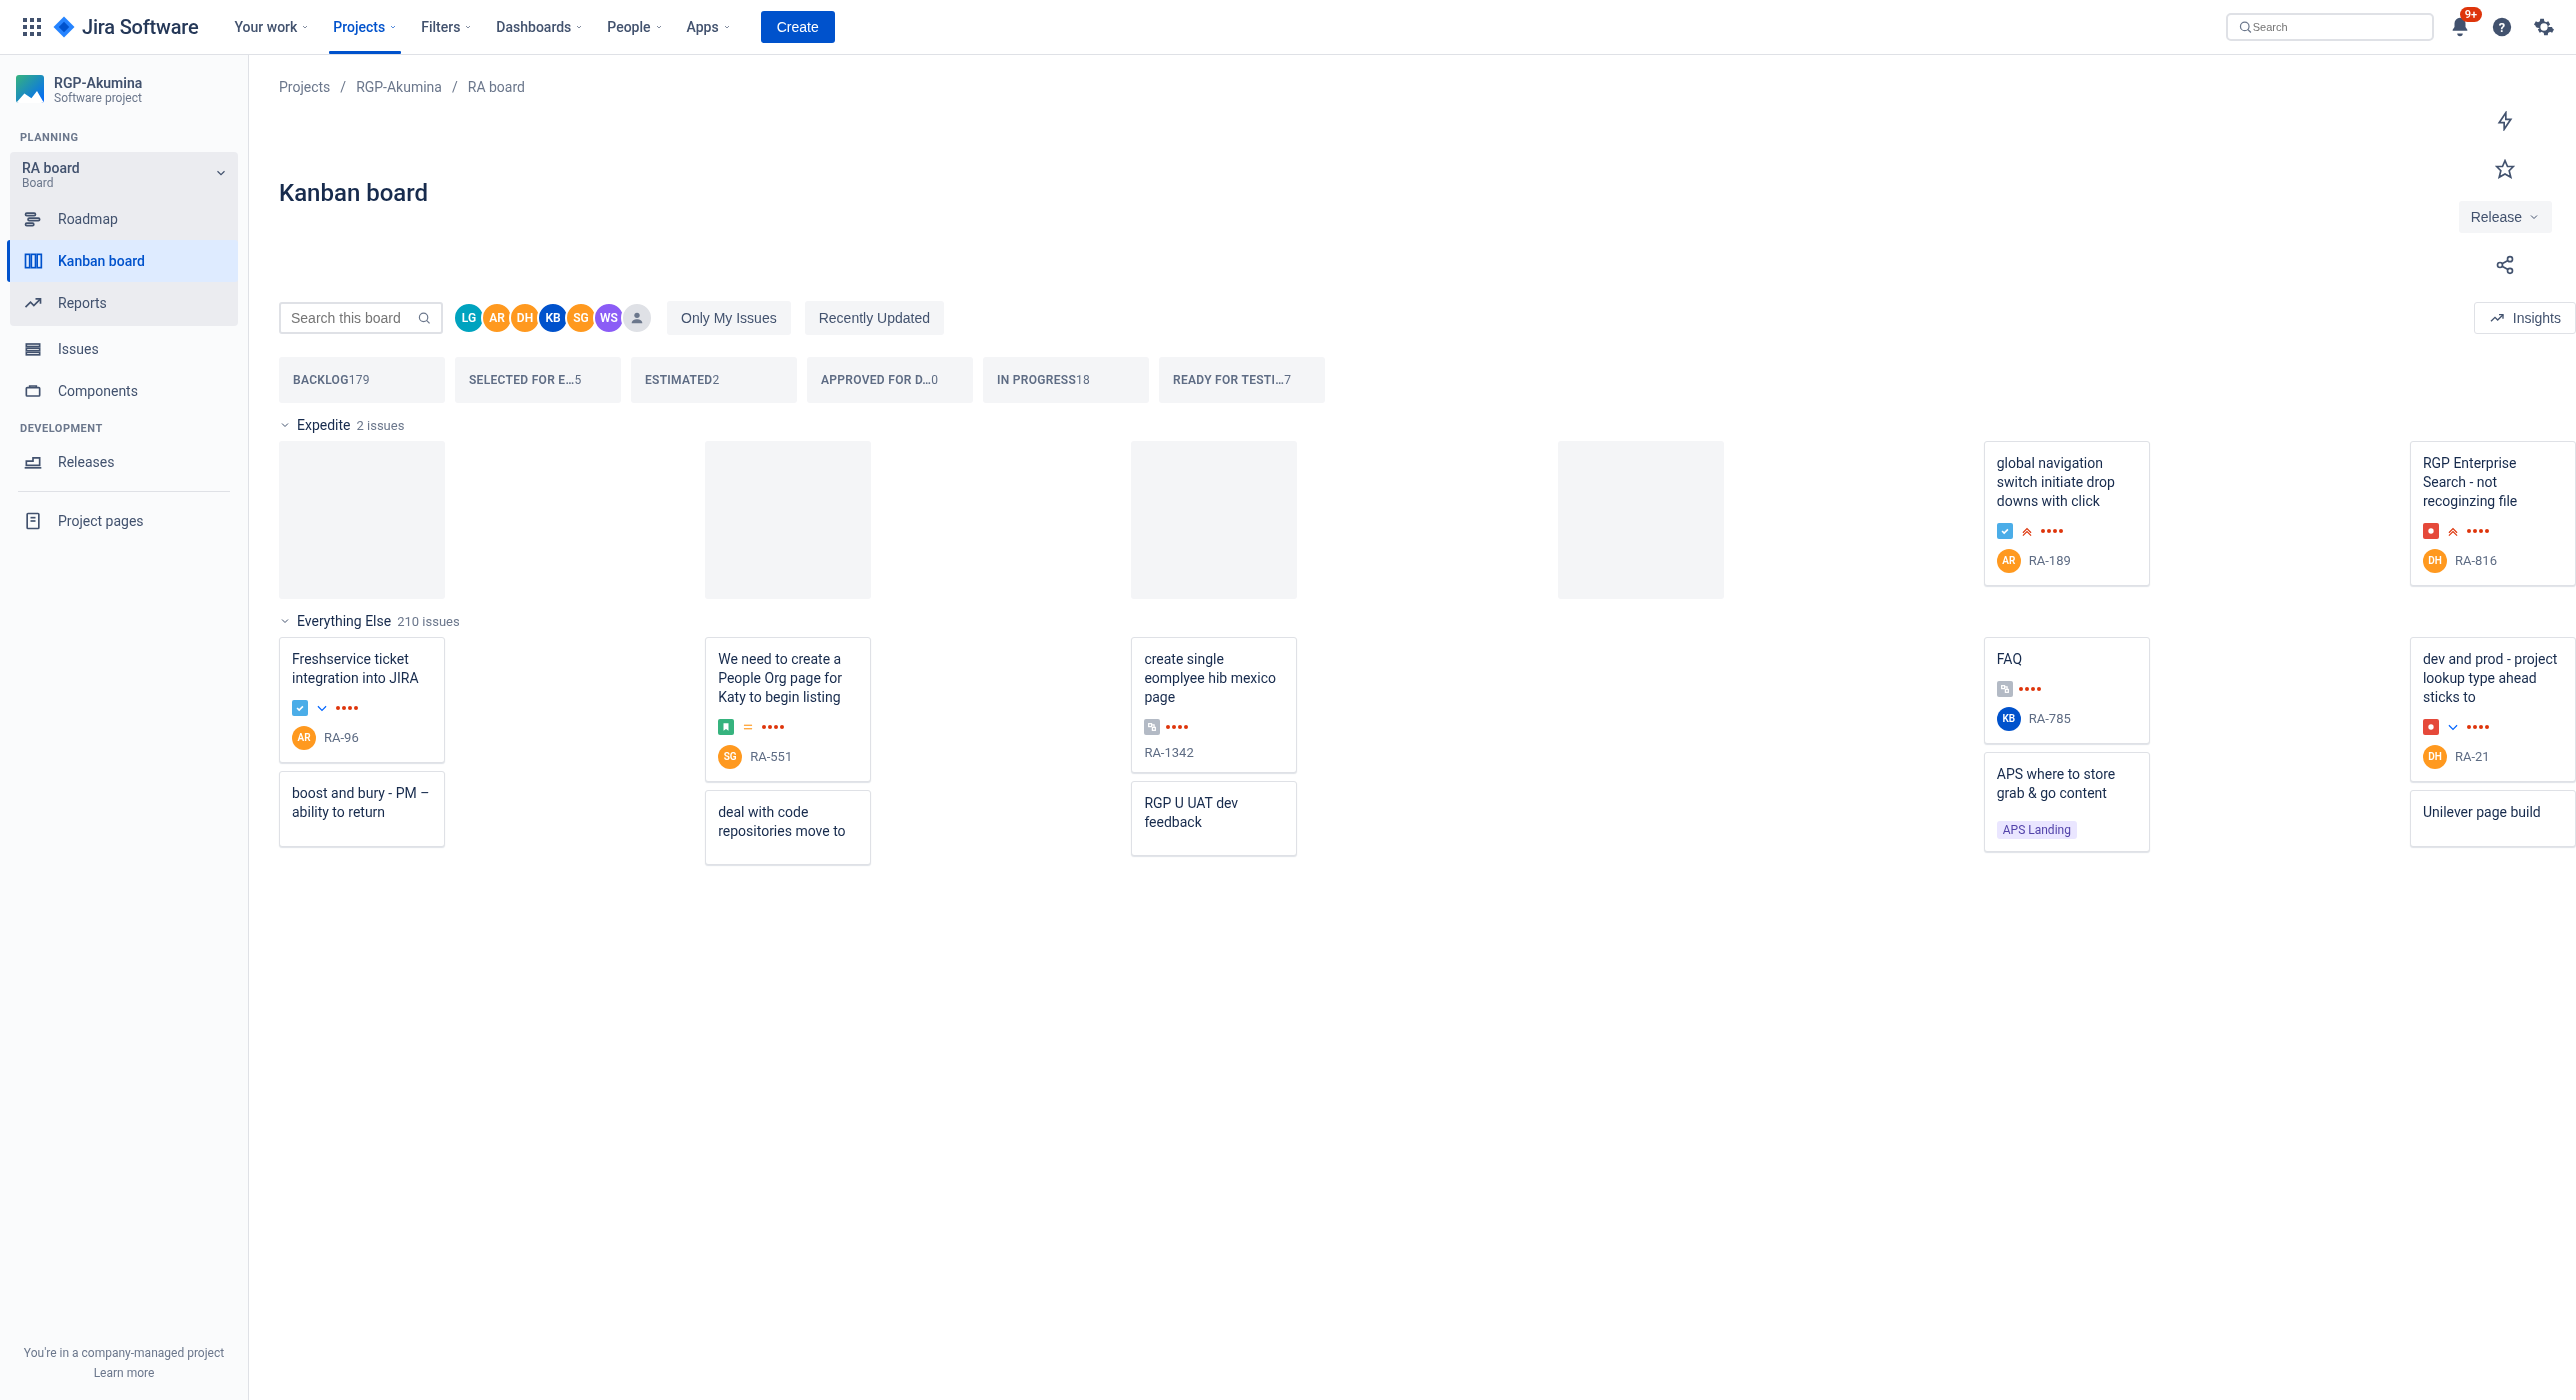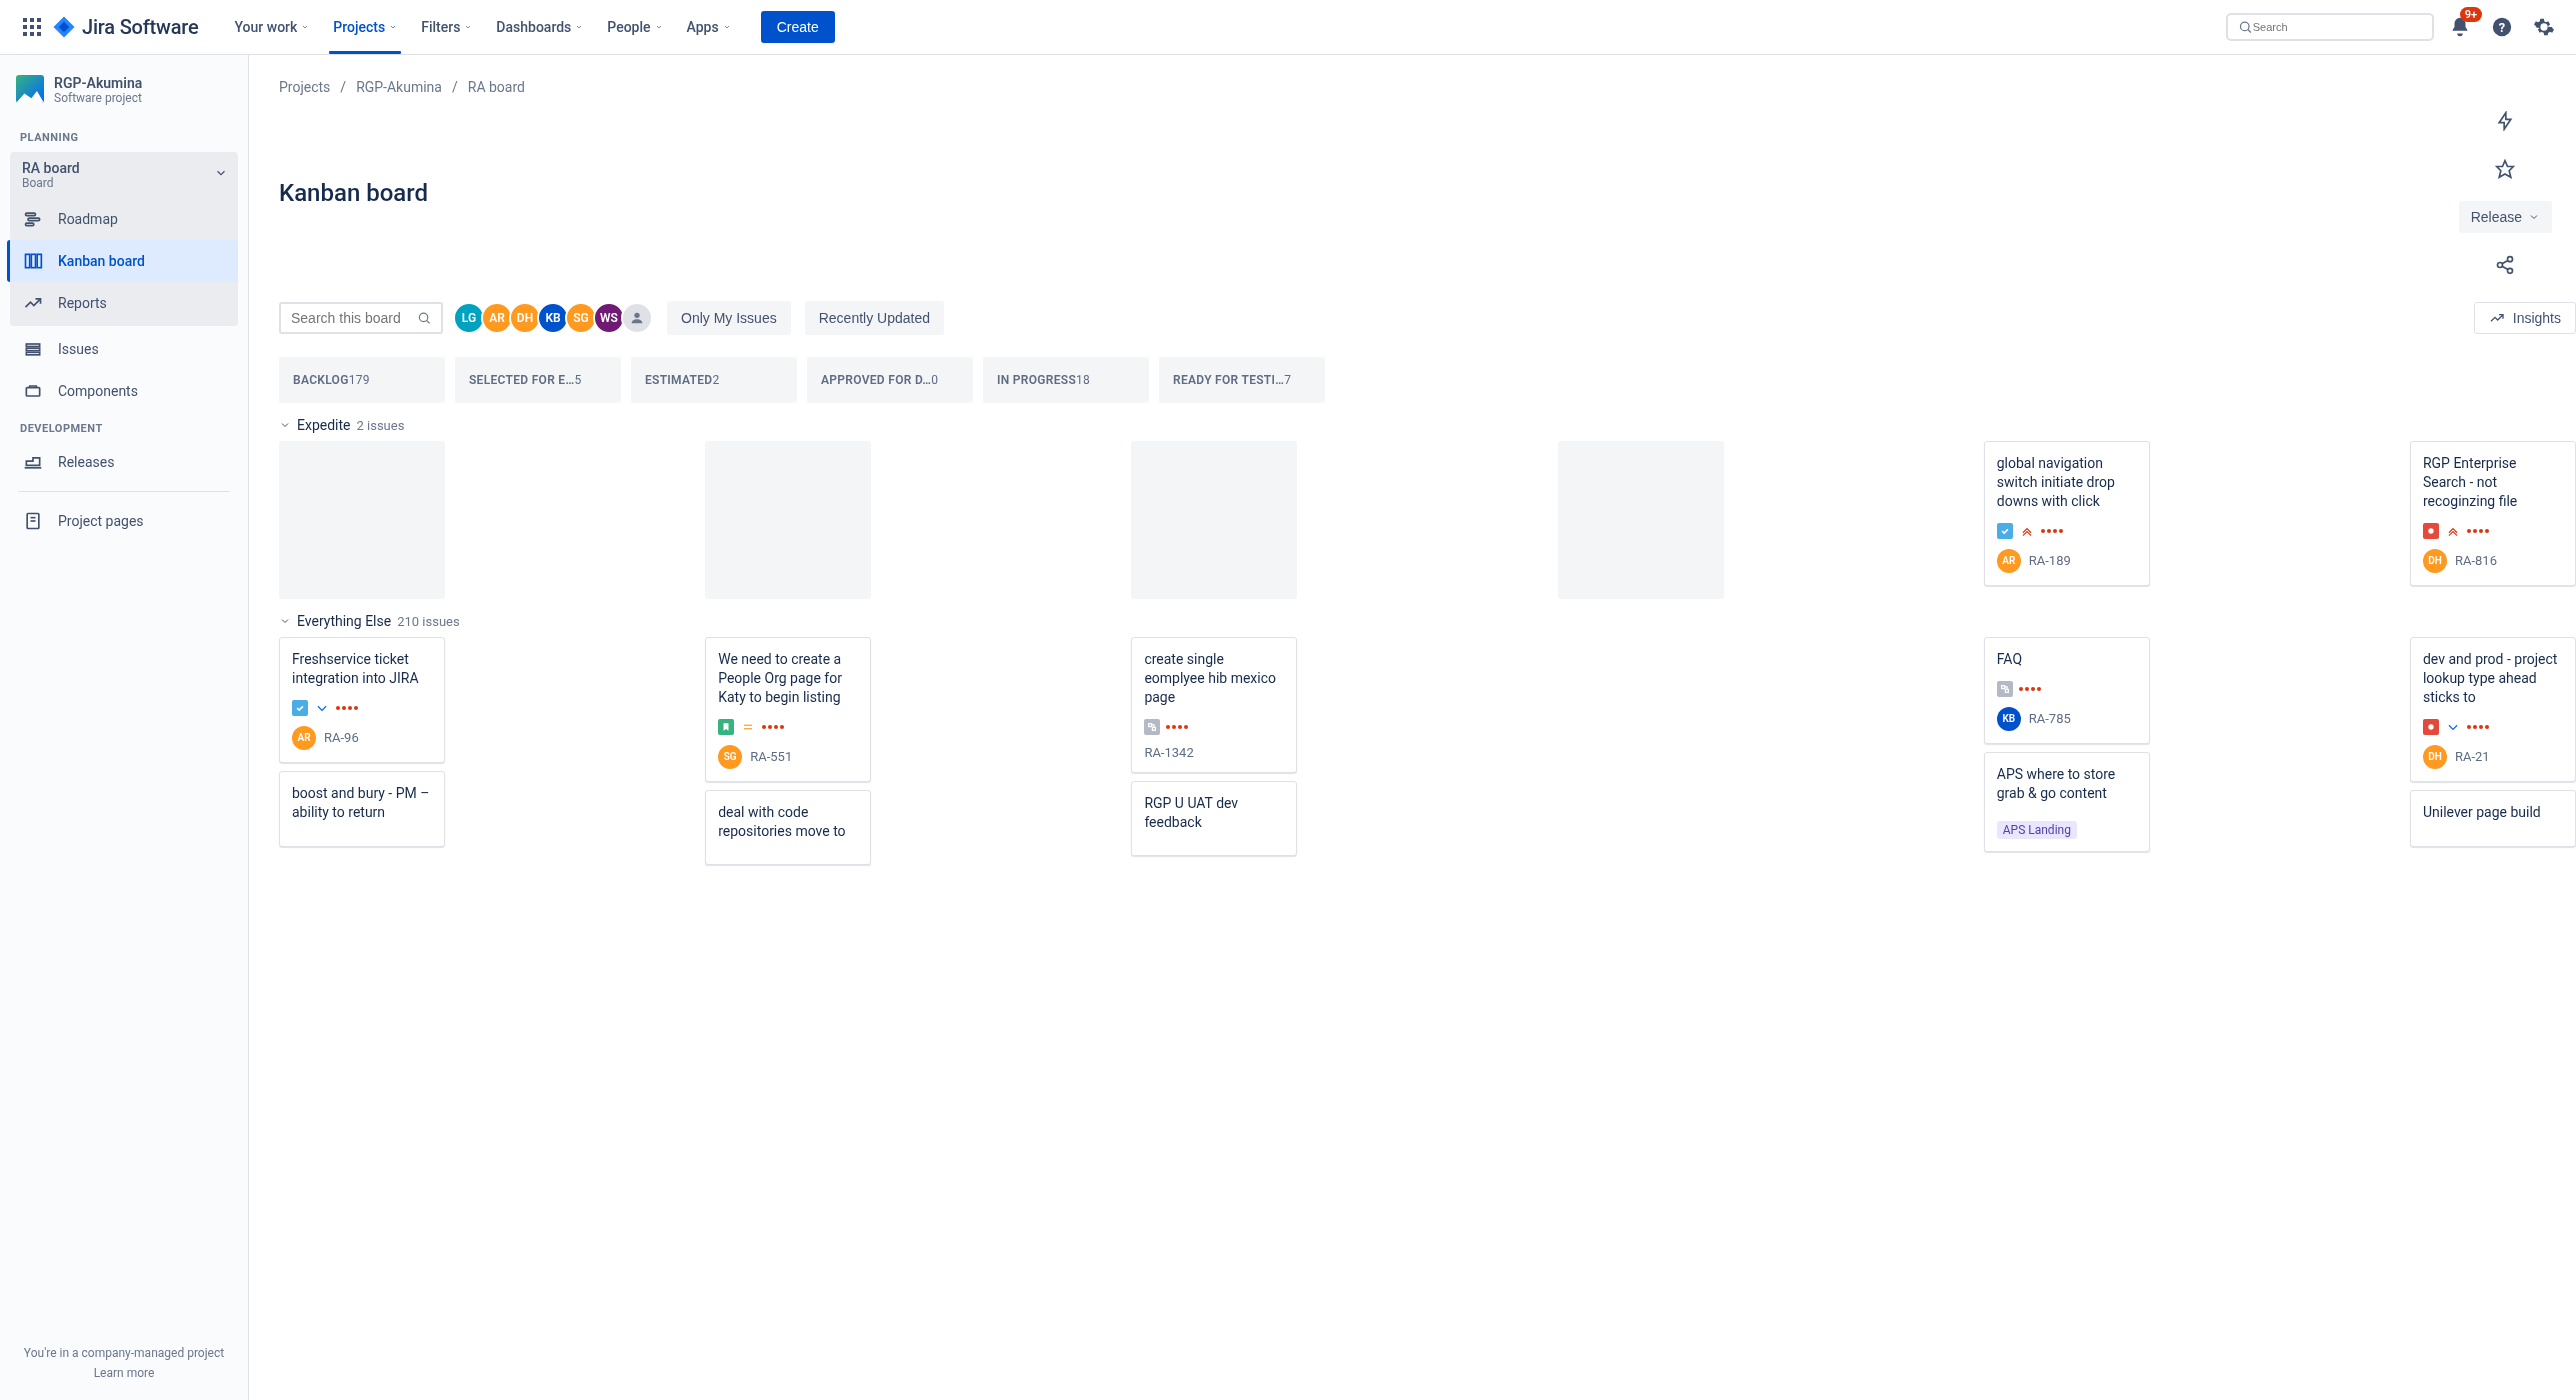--- a/index.html
+++ b/index.html
@@ -47,21 +47,21 @@
 .page-head { display:flex; align-items:center; }
 .page-title { font-size:24px; font-weight:500; color:#172B4D; }
 .head-actions { margin-left:auto; display:flex; align-items:center; gap:16px; padding-right:24px;flex-direction:column;}
 .head-icon { width:32px; height:32px; display:flex; align-items:center; justify-content:center; cursor:pointer; color:#42526E;}
 .release-btn { background:#F4F5F7; border:none; padding:8px 12px; border-radius:3px; color:#42526E; font-size:14px; cursor:pointer; display:flex; align-items:center; gap:6px;}
 .toolbar { display:flex; align-items:center; gap:14px; margin-top:20px; }
 .board-search { display:flex; align-items:center; border:2px solid #DFE1E6; border-radius:3px; padding:6px 10px; width:164px;}
 .board-search input { border:none; outline:none; width:100%; font-size:14px; background:transparent;}
 .avatars { display:flex; }
 .avatar { width:32px; height:32px; border-radius:50%; display:flex; align-items:center; justify-content:center; color:#fff; font-size:12px; font-weight:600; margin-left:-4px; border:2px solid #fff; cursor:pointer;}
-.av-lg{background:#00A3BF;} .av-ar{background:#FF991F;} .av-dh{background:#FF991F;} .av-kb{background:#0052CC;} .av-sg{background:#FF991F;} .av-ws{background:#701a75;} .av-add{background:#DFE1E6;color:#42526E;}
+.av-lg{background:#00A3BF;} .av-ar{background:#FF991F;} .av-dh{background:#FF991F;} .av-kb{background:#0052CC;} .av-sg{background:#FF991F;} .av-ws{background:#8b5cf6;} .av-add{background:#DFE1E6;color:#42526E;}
 .chip-btn { background:#F4F5F7; border:none; padding:9px 14px; border-radius:3px; font-size:14px; color:#42526E; cursor:pointer;}
 .insights-btn { margin-left:auto; display:flex; align-items:center; gap:8px; border:1px solid #DFE1E6; background:transparent; padding:7px 14px; border-radius:3px; font-size:14px; color:#42526E; cursor:pointer; margin-right:0;}
 .columns-header { display:flex; gap:10px; margin-top:22px; }
 .col-head { background:#F4F5F7; border-radius:3px; padding:16px 14px; width:166px; flex-shrink:0; display:flex; align-items:center; gap:0; font-size:12px; font-weight:600; color:#5E6C84; letter-spacing:0.3px;}
 .col-head .cnt { font-weight:400; }
 .swimlane { margin-top:14px; }
 .swimlane-header { display:flex; align-items:center; gap:6px; font-size:14px; color:#172B4D; cursor:pointer; margin-bottom:8px;}
 .swimlane-header .chv2 { transform:rotate(0deg);}
 .swimlane-header .cnt { font-size:13px; color:#6B778C; }
 .lane-row { display:flex; gap:10px;justify-content:space-between; }

